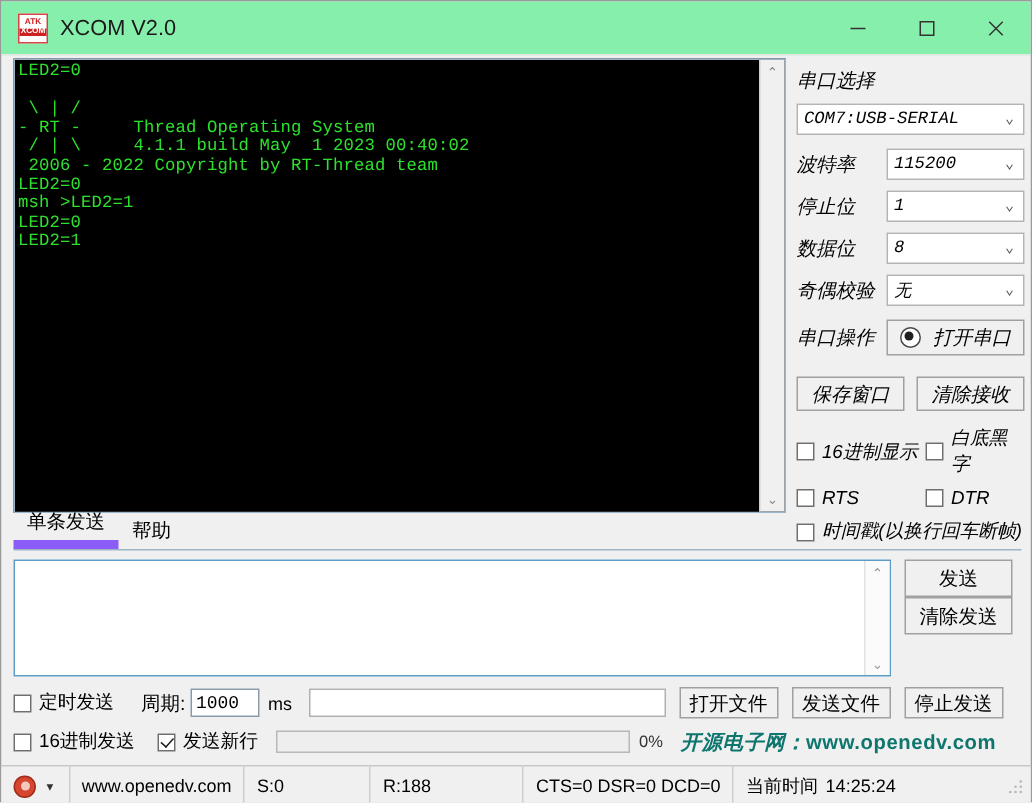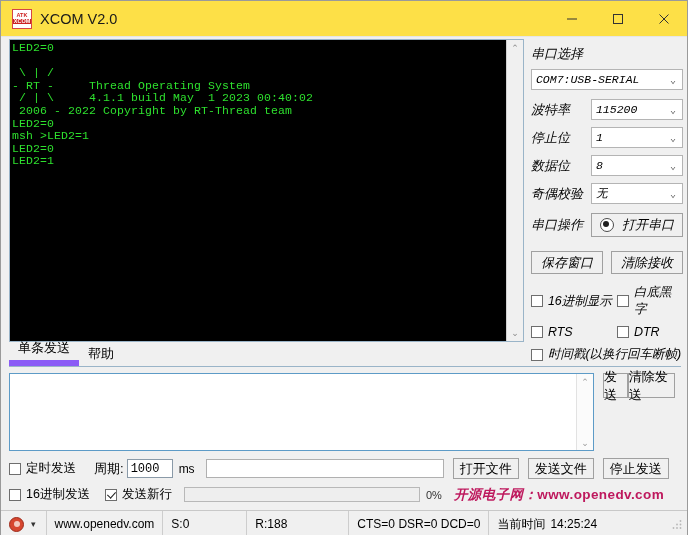--- a/index.html
+++ b/index.html
@@ -24,21 +24,21 @@
     box-sizing: border-box;
     border: 1px solid #9a9a9a;
     background: #f0f0f0;
     display: flex;
     flex-direction: column;
   }
 
   
   .titlebar {
     height: 35px;
-    background: #fde047;
+    background: #86efac;
     display: flex;
     align-items: center;
     flex: 0 0 auto;
     border-bottom: 1px solid #e6e6e6;
   }
   .app-icon {
     width: 20px;
     height: 20px;
     margin-left: 11px;
     margin-right: 8px;
@@ -323,21 +323,22 @@
     align-items: center;
     flex: 0 0 auto;
   }
   .ta-scroll .arrow {
     width: 16px; height: 15px;
     display: flex; align-items: center; justify-content: center;
     color: #9a9a9a; font-size: 9px;
   }
   .send-btns {
     display: flex;
-    justify-content: space-between;
+    flex-direction: column;
+    justify-content: flex-start;
     margin-left: 9px;
     width: 72px;
     height: 78px;
   }
   .sbtn {
     height: 25px;
     background: #f0f0f0;
     border: 1px solid #a0a0a0;
     box-sizing: border-box;
     display: flex;
@@ -400,21 +401,21 @@
     margin-left: 12px;
   }
   .pct {
     font-size: 11px;
     margin-left: 6px;
     color: #333;
   }
   .promo {
     margin-left: 12px;
     font-size: 13.5px;
-    color: #be185d;
+    color: #0f766e;
     font-weight: bold;
     letter-spacing: 0.4px;
   }
   .promo .cn {
     font-family: "Liberation Serif", serif;
     font-style: italic;
   }
 
   
   .statusbar {

